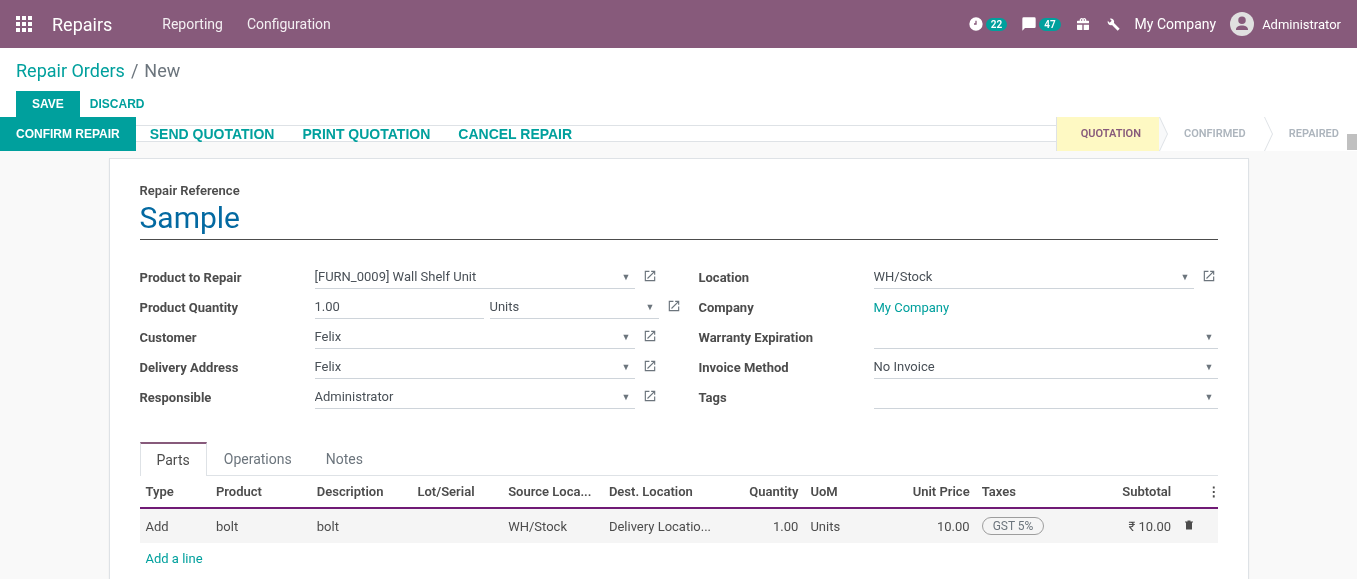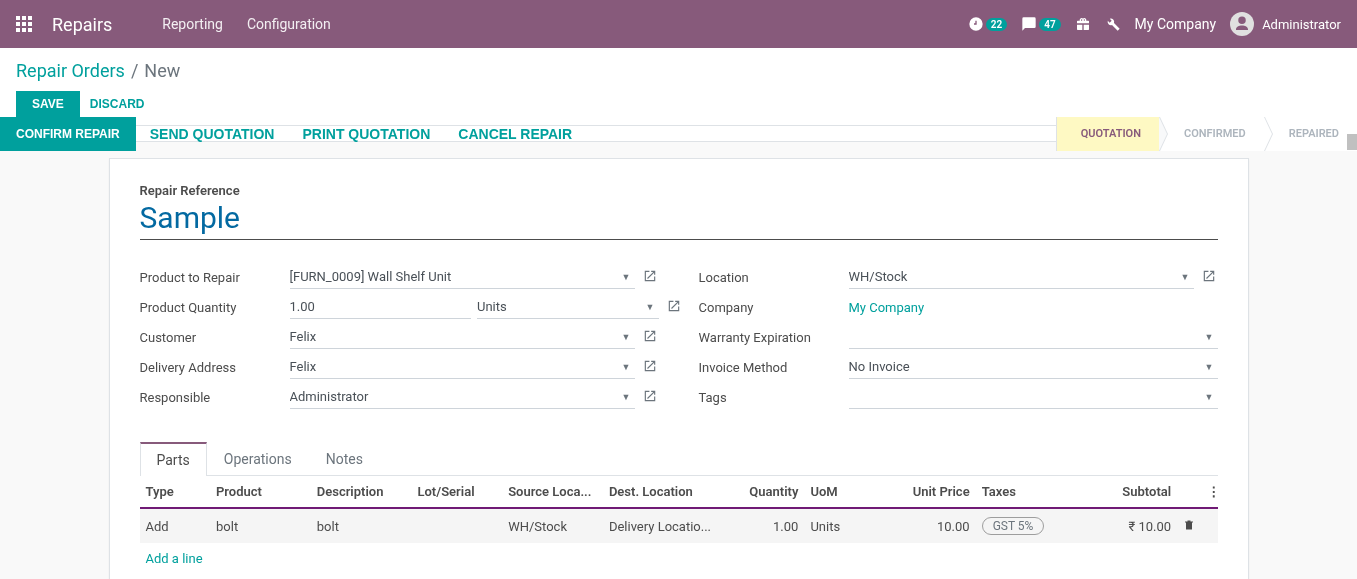--- a/index.html
+++ b/index.html
@@ -48,21 +48,21 @@
 
 
 .sheet-wrap { padding: 16px 0; display: flex; justify-content: center; }
 .sheet { background: #fff; border: 1px solid #dee2e6; width: 1140px; padding: 24px 30px 16px; box-shadow: 0 1px 2px rgba(0,0,0,0.05); }
 .ref-label { font-size: 13px; font-weight: 600; color: #4c4c4c; margin-bottom: 2px; }
 .ref-value { font-size: 30px; color: #0369a1; border-bottom: 1px solid #4c4c4c; padding-bottom: 4px; margin-bottom: 22px; }
 
 .form-cols { display: flex; gap: 40px; }
 .form-col { flex: 1; }
 .form-row { display: flex; align-items: center; min-height: 30px; margin-bottom: 0; }
-.form-label { width: 150px; font-size: 13px; font-weight: 400; color: #4c4c4c; flex-shrink: 0; }
+.form-label { width: 175px; font-size: 13px; font-weight: 700; color: #4c4c4c; flex-shrink: 0; }
 .form-field { flex: 1; display: flex; align-items: center; gap: 6px; }
 .input-wrap { flex: 1; border-bottom: 1px solid #ced4da; display: flex; align-items: center; height: 24px; position: relative; min-width: 0; }
 .input-wrap.half { flex: 0 0 calc(50% - 3px); }
 .input-text { flex: 1; font-size: 13px; color: #495057; padding: 2px 0; overflow: hidden; white-space: nowrap; }
 .input-text.link { color: #00a09d; }
 .input-caret { color: #6c757d; font-size: 9px; padding: 0 4px; cursor: pointer; }
 .ext-link { color: #6c757d; cursor: pointer; padding: 0 2px; flex-shrink: 0; }
 .ext-link svg { width: 14px; height: 14px; }
 
 

